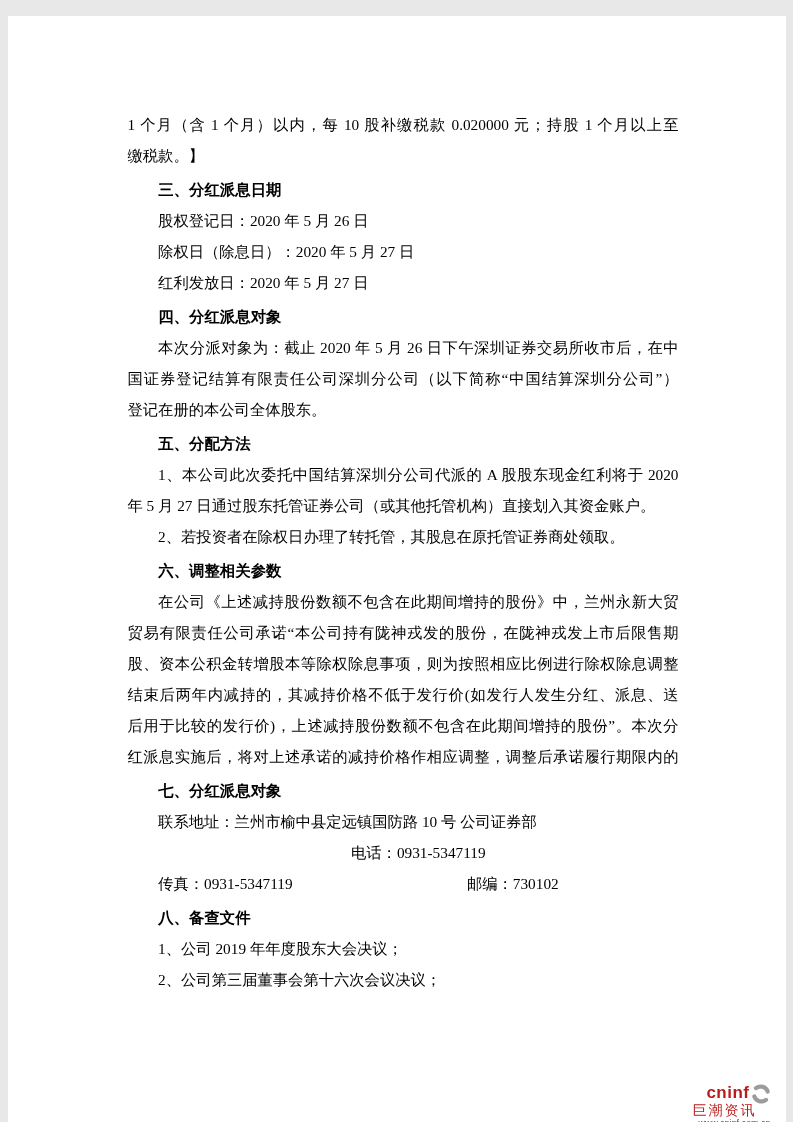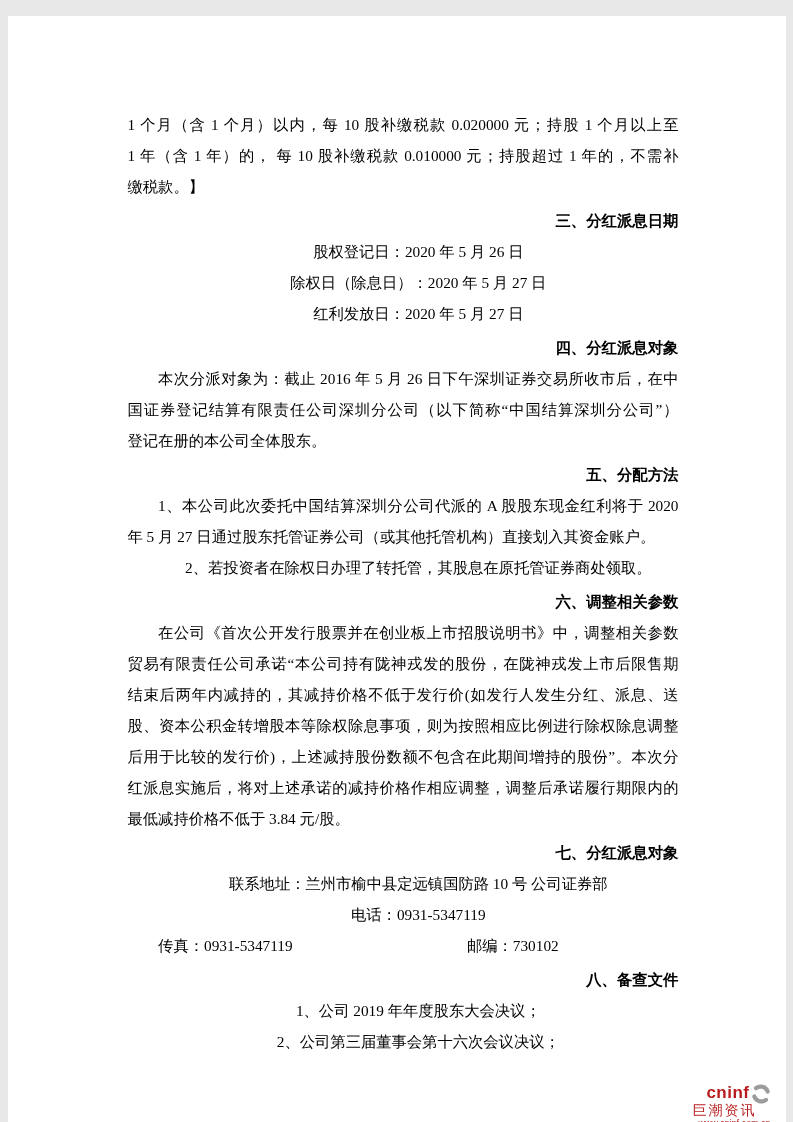--- a/index.html
+++ b/index.html
@@ -13,29 +13,28 @@
     overflow:hidden;
   }
   .content {
     position:absolute;
     left:120px; top:93px;
     width:551px;
     font-size:15.3px;
   }
   .ln { line-height:31px; min-height:31px; }
   .just { text-align:justify; text-align-last:justify; }
-  .ind { text-indent:2em;text-align:center; }
+  .ind { text-indent:2em; }
   .hd {
     line-height:31px;
     margin-top:3px;
     font-weight:bold;
     font-size:15.4px;
     text-indent:2em;
     font-family:"Liberation Sans","DejaVu Sans",sans-serif;
-    text-align:right;
   }
   .crow { display:flex; padding-left:2em; line-height:31px; }
   .crow .col-l { width:189px; }
   .crow .col-r { flex:1;text-align:center; }
 
   
   .logo {
     position:absolute;
     right:15px; bottom:9px;
     width:86px;
@@ -50,46 +49,44 @@
   .logo-cn { font-size:14px; letter-spacing:2px; text-align:right; padding-right:14px; margin-top:-1px; }
   .logo-url { font-size:9px; text-align:right; margin-top:1px; white-space:nowrap; }
 </style>
 </head>
 <body>
 
 <div class="page">
   <div class="content">
 
     <div class="ln just">1 个月（含 1 个月）以内，每 10 股补缴税款 0.020000 元；持股 1 个月以上至</div>
-    <div class="ln just">1 年（含 1 年）的， 每 10 股补缴税款 0.010000 元；持股超过 1 年的，不需补</div>
     <div class="ln">缴税款。】</div>
 
     <div class="hd">三、分红派息日期</div>
     <div class="ln ind">股权登记日：2020 年 5 月 26 日</div>
     <div class="ln ind">除权日（除息日）：2020 年 5 月 27 日</div>
     <div class="ln ind">红利发放日：2020 年 5 月 27 日</div>
 
     <div class="hd">四、分红派息对象</div>
-    <div class="ln ind just">本次分派对象为：截止 2016 年 5 月 26 日下午深圳证券交易所收市后，在中</div>
+    <div class="ln ind just">本次分派对象为：截止 2020 年 5 月 26 日下午深圳证券交易所收市后，在中</div>
     <div class="ln just">国证券登记结算有限责任公司深圳分公司（以下简称“中国结算深圳分公司”）</div>
     <div class="ln">登记在册的本公司全体股东。</div>
 
     <div class="hd">五、分配方法</div>
     <div class="ln ind just">1、本公司此次委托中国结算深圳分公司代派的 A 股股东现金红利将于 2020</div>
     <div class="ln">年 5 月 27 日通过股东托管证券公司（或其他托管机构）直接划入其资金账户。</div>
     <div class="ln ind">2、若投资者在除权日办理了转托管，其股息在原托管证券商处领取。</div>
 
     <div class="hd">六、调整相关参数</div>
-    <div class="ln ind just">在公司《首次公开发行股票并在创业板上市招股说明书》中，调整相关参数</div>
+    <div class="ln ind just">在公司《上述减持股份数额不包含在此期间增持的股份》中，兰州永新大贸</div>
     <div class="ln just">贸易有限责任公司承诺“本公司持有陇神戎发的股份，在陇神戎发上市后限售期</div>
+    <div class="ln just">股、资本公积金转增股本等除权除息事项，则为按照相应比例进行除权除息调整</div>
     <div class="ln just">结束后两年内减持的，其减持价格不低于发行价(如发行人发生分红、派息、送</div>
-    <div class="ln just">股、资本公积金转增股本等除权除息事项，则为按照相应比例进行除权除息调整</div>
     <div class="ln just">后用于比较的发行价)，上述减持股份数额不包含在此期间增持的股份”。本次分</div>
     <div class="ln just">红派息实施后，将对上述承诺的减持价格作相应调整，调整后承诺履行期限内的</div>
-    <div class="ln">最低减持价格不低于 3.84 元/股。</div>
 
     <div class="hd">七、分红派息对象</div>
     <div class="ln ind">联系地址：兰州市榆中县定远镇国防路 10 号 公司证券部</div>
     <div class="crow">
       <span class="col-r">电话：0931-5347119</span>
     </div>
     <div class="crow">
       <span class="col-l">传真：0931-5347119</span>
       <span class="col-r">邮编：730102</span>
     </div>

